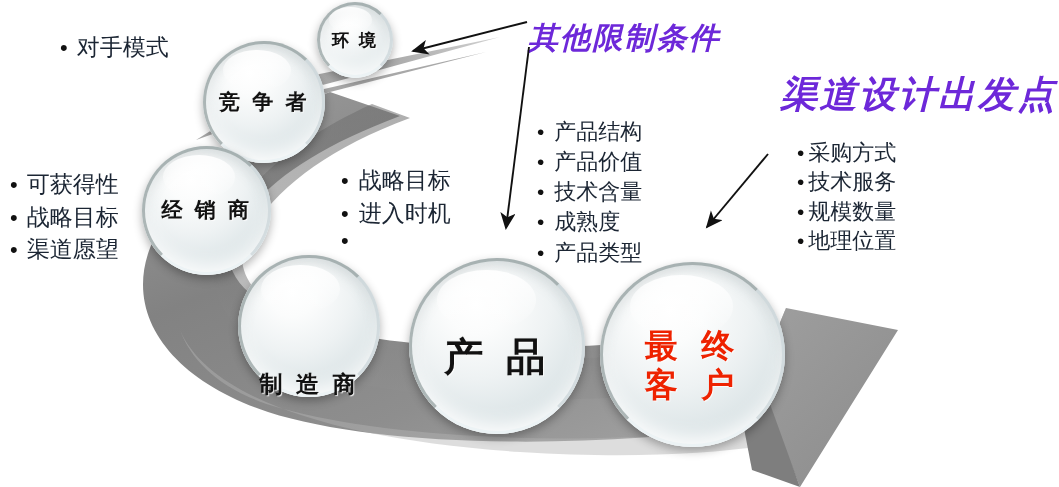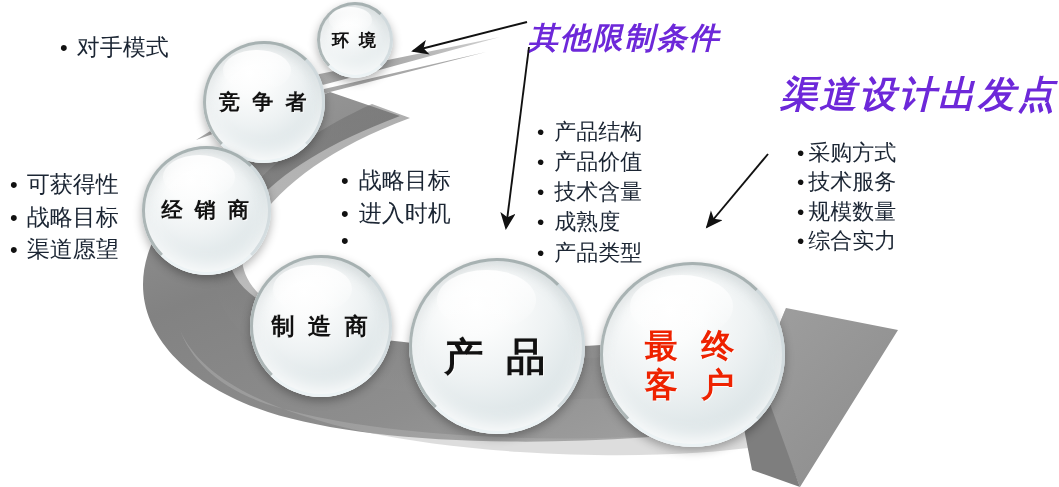--- a/index.html
+++ b/index.html
@@ -62,21 +62,21 @@
   }
   .sphere-label.red{color:#ee2200;text-shadow:1px 1px 1px rgba(255,255,255,0.85);margin-top:22px;}
 
   
   #sphere-huanjing   {left:317px;top:2px;  width:76px; height:76px;}
   #sphere-huanjing .sphere-label{font-size:17px;}
   #sphere-jingzhengzhe{left:203px;top:41px; width:122px;height:122px;}
   #sphere-jingzhengzhe .sphere-label{font-size:21px;}
   #sphere-jingxiaoshang{left:142px;top:146px;width:129px;height:129px;}
   #sphere-jingxiaoshang .sphere-label{font-size:21px;}
-  #sphere-zhizaoshang{left:250px;top:255px;width:142px;height:142px;}
+  #sphere-zhizaoshang{left:238px;top:255px;width:142px;height:142px;align-items:flex-end;}
   #sphere-zhizaoshang .sphere-label{font-size:23px;}
   #sphere-chanpin    {left:409px;top:258px;width:176px;height:176px;}
   #sphere-chanpin .sphere-label{font-size:39px;margin-top:20px;}
   #sphere-kehu       {left:600px;top:262px;width:185px;height:185px;}
   #sphere-kehu .sphere-label{font-size:33px;letter-spacing:0.18em;}
 
   
   .bullets{
     position:absolute;
     z-index:8;
@@ -277,21 +277,21 @@
     <div class="li">
       <span class="dot">•</span>
       <span class="txt">技术服务</span>
     </div>
     <div class="li">
       <span class="dot">•</span>
       <span class="txt">规模数量</span>
     </div>
     <div class="li">
       <span class="dot">•</span>
-      <span class="txt">综合实力</span>
+      <span class="txt">地理位置</span>
     </div>
   </div>
 
   <div class="heading-red" id="heading-other">其他限制条件</div>
   <div class="heading-red" id="heading-start">渠道设计出发点</div>
 
   <svg id="arrow-layer" viewBox="0 0 1059 487">
     <defs>
       <marker id="ah" markerWidth="10" markerHeight="10" refX="8" refY="4" orient="auto" markerUnits="strokeWidth">
         <path d="M 0,0 L 9,4 L 0,8 L 2.3,4 Z" fill="#111111"></path>

